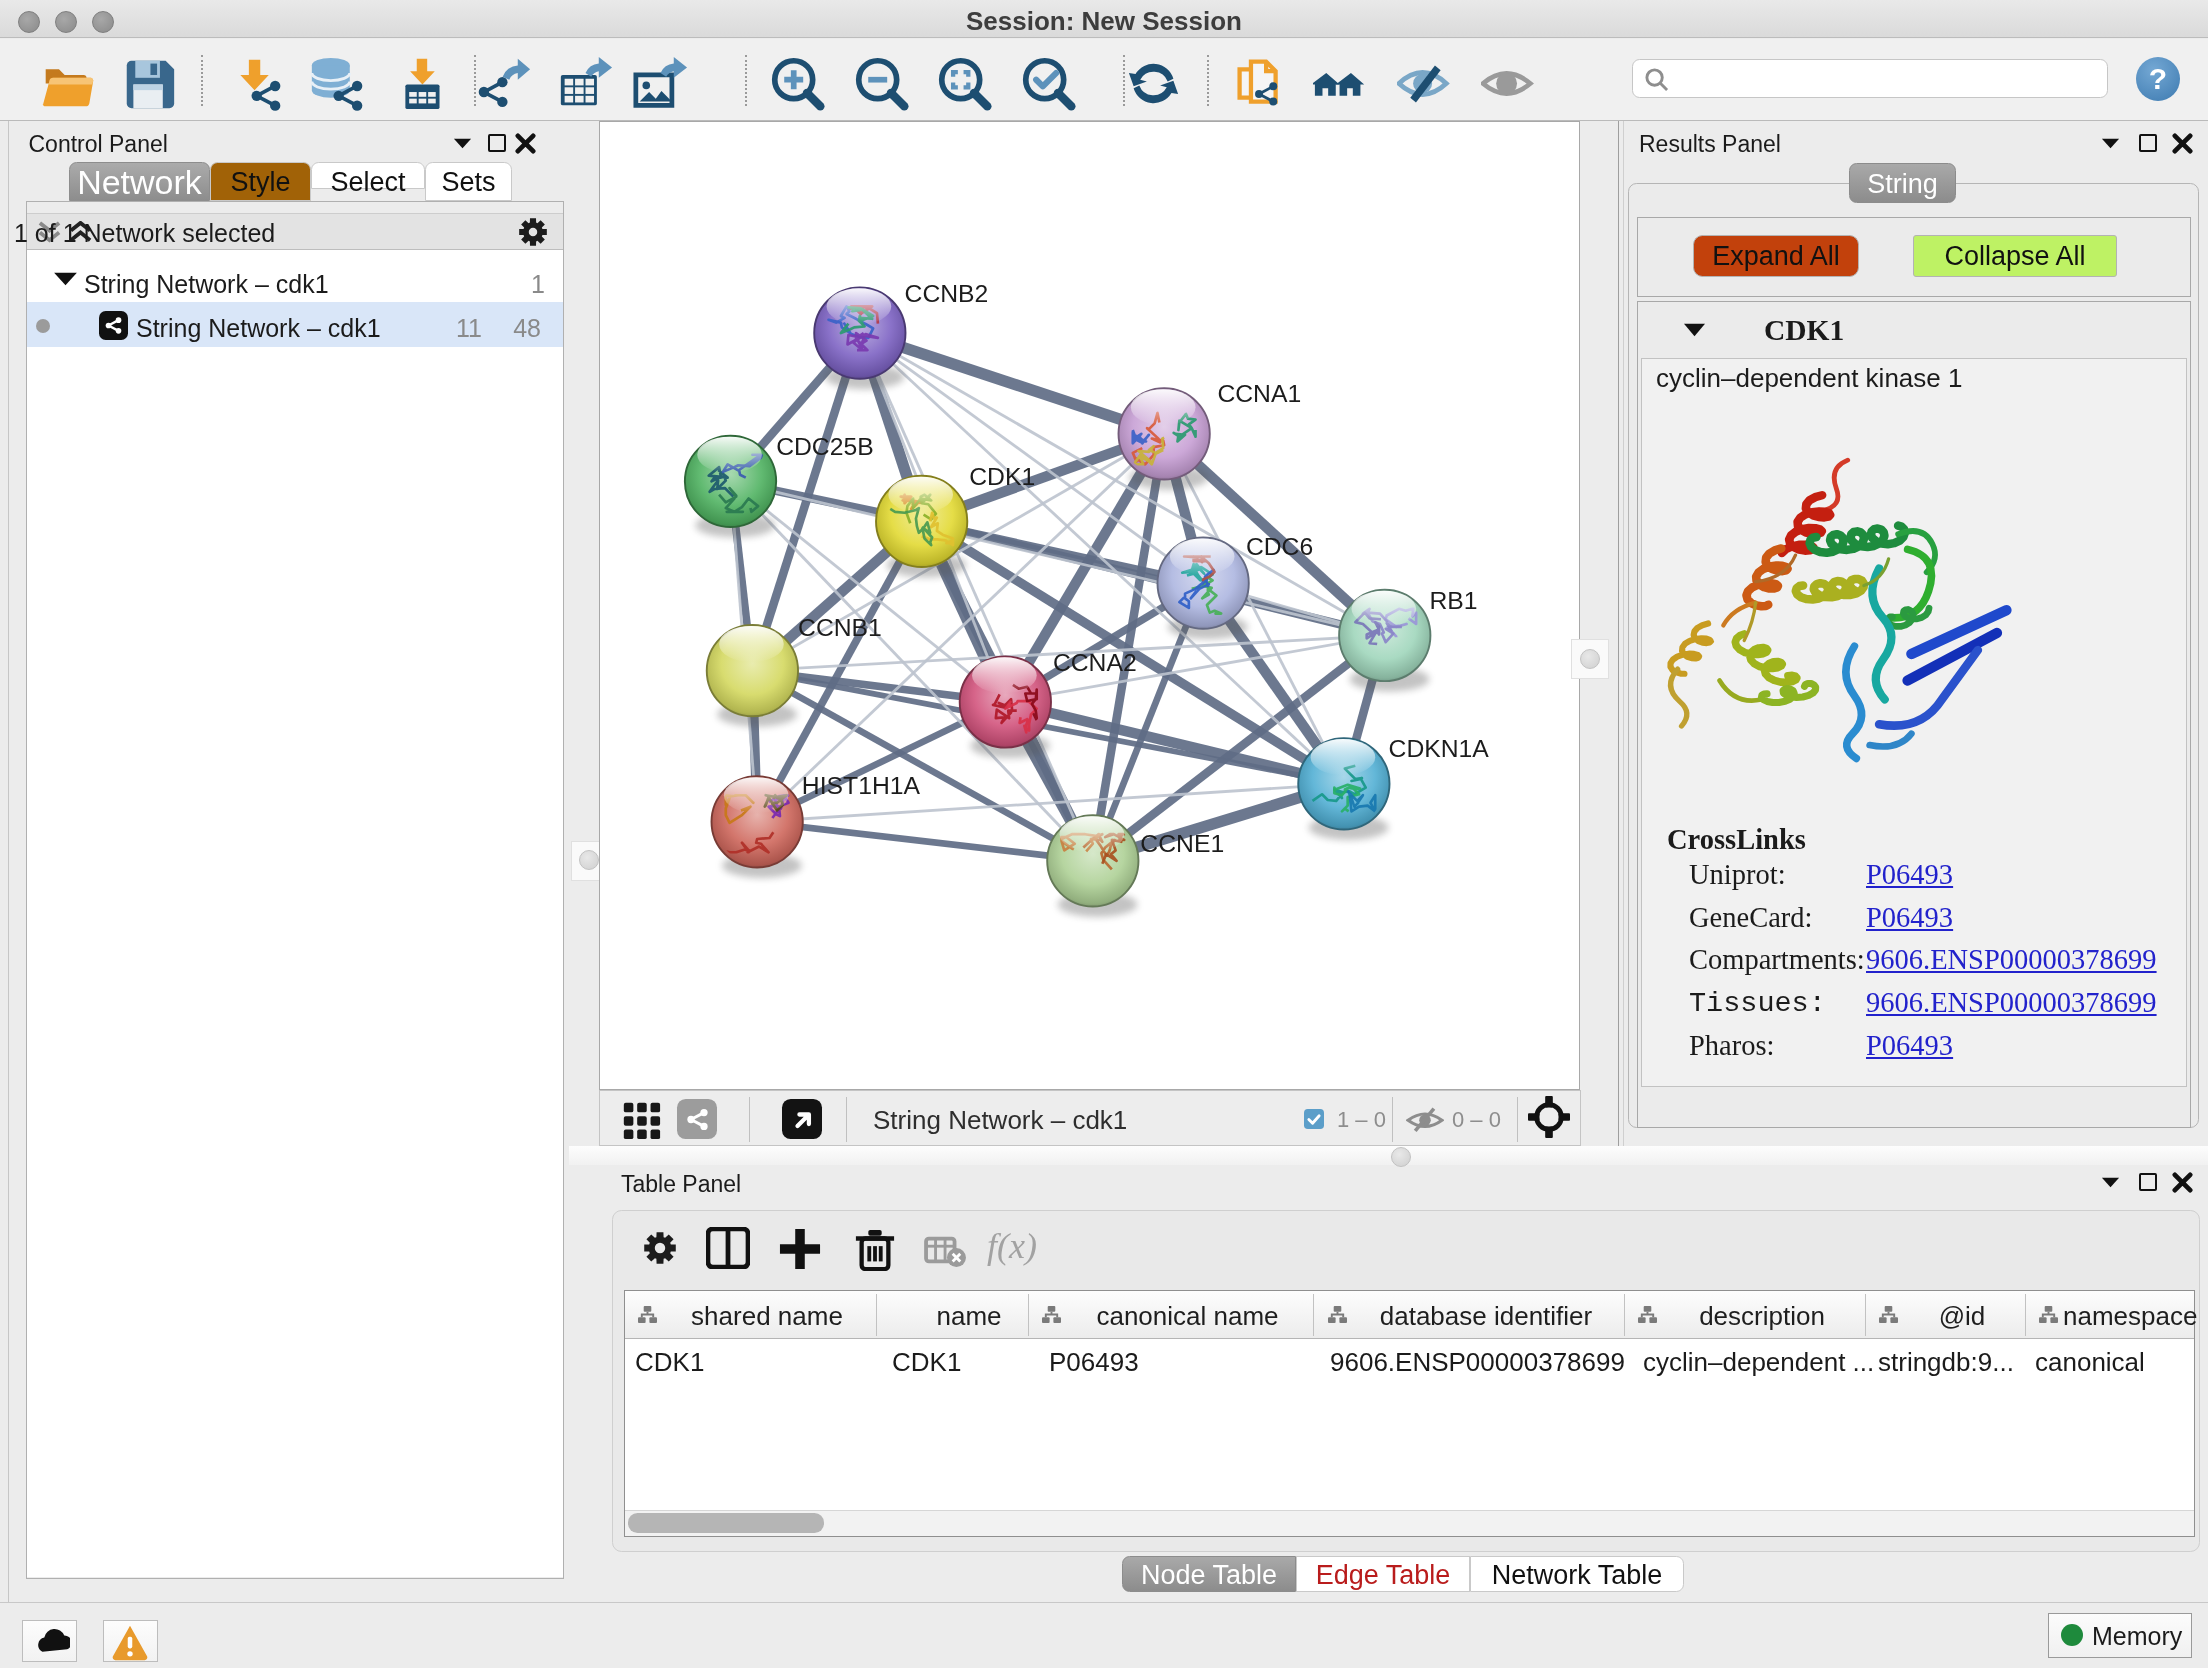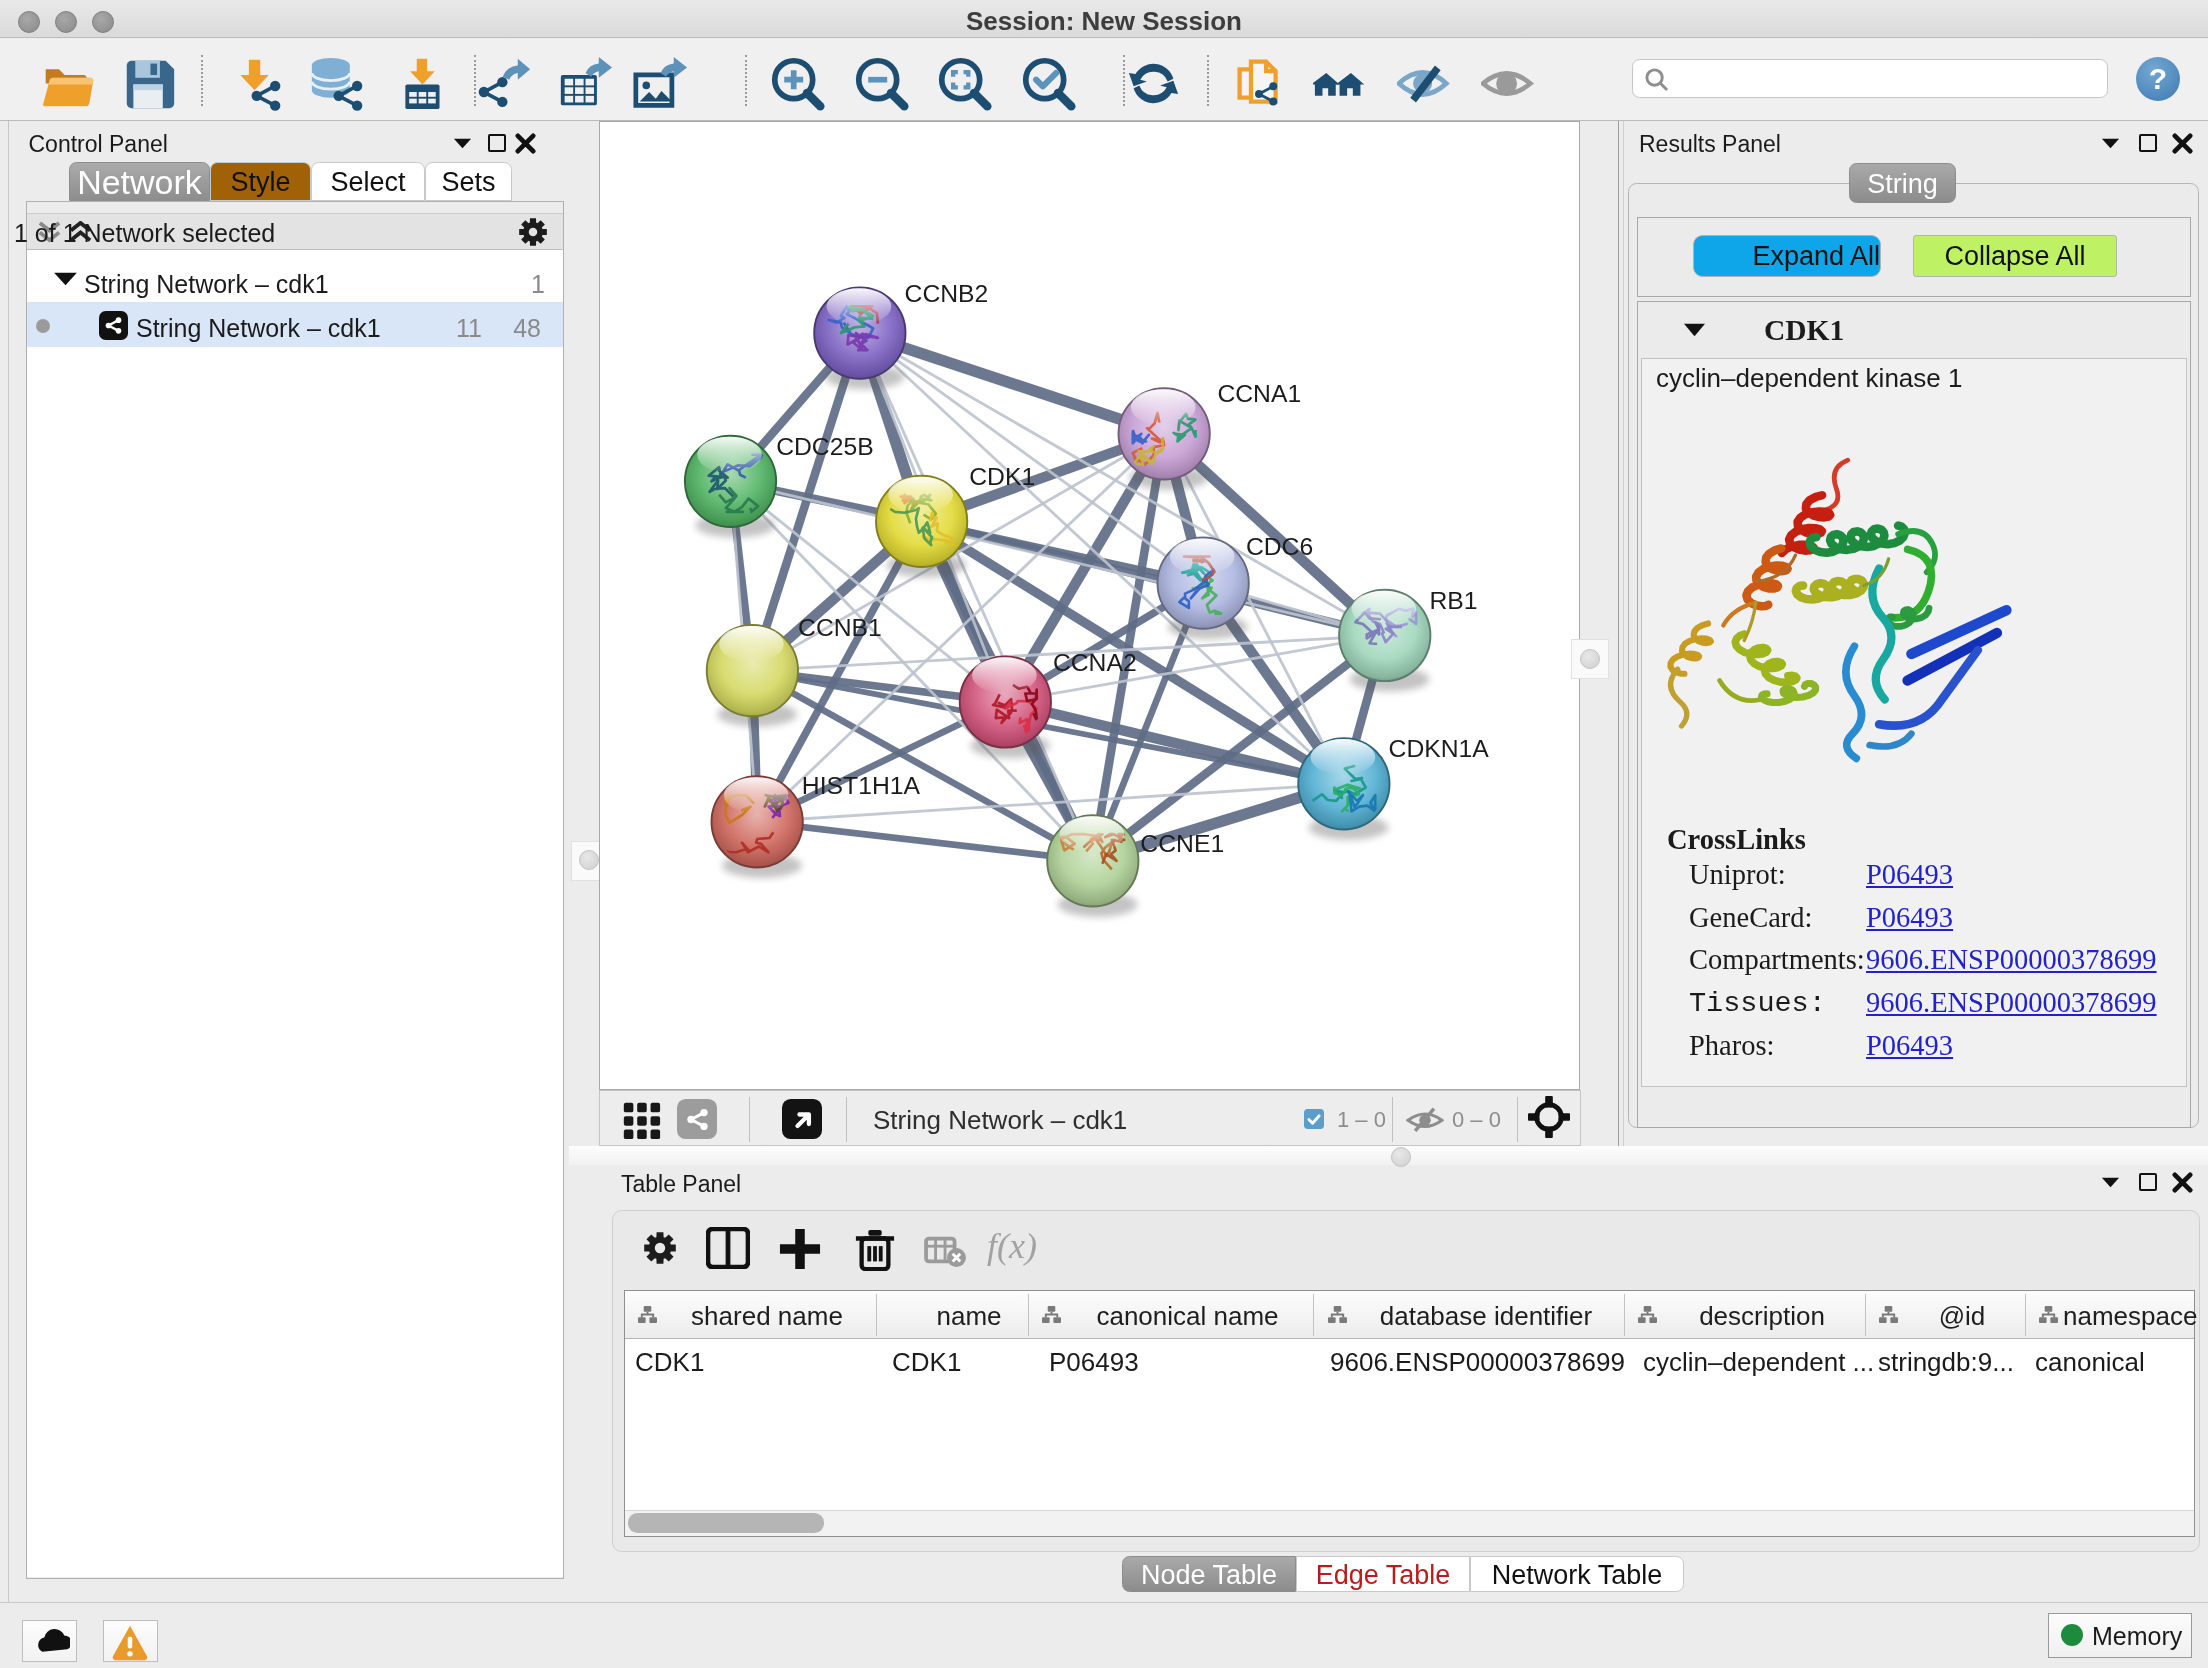--- a/index.html
+++ b/index.html
@@ -157,21 +157,21 @@
 <div class="txt" style="left:28.5px;top:131px;font-size:23px">Control Panel</div>
 <svg style="position:absolute;left:452px;top:133px" width="21" height="21" viewBox="0 0 22 22">
     <path d="M2 6 l9 10 9-10 z" fill="#111"></path>
   </svg>
 <div class="abs" style="left:488px;top:134px;width:18px;height:18px;border:2.9px solid #111;border-radius:1.9px"></div>
 <svg style="position:absolute;left:515px;top:133px" width="21" height="21" viewBox="0 0 22 22">
     <path d="M3 3 L19 19 M19 3 L3 19" stroke="#111" stroke-width="5" stroke-linecap="round"></path>
   </svg>
 <div class="abs" style="left:69px;top:162px;width:141px;height:39px;background:linear-gradient(#ababab,#8d8d8d);border:1px solid #8d8d8d;border-radius:7.6px 7.6px 0 0;color:#fff;font-size:34px;text-align:center;line-height:39px">Network</div>
 <div class="abs" style="left:210px;top:162px;width:101px;height:39px;background:#a16207;border:1px solid #c9c9c9;border-radius:7.6px 7.6px 0 0;color:#111;font-size:27px;text-align:center;line-height:39px">Style</div>
-<div class="abs" style="left:311px;top:162px;width:114px;height:39px;background:#fff;border:1px solid #c9c9c9;border-radius:7.6px 7.6px 0 0;color:#111;font-size:27px;text-align:center;line-height:39px">Select</div>
+<div class="abs" style="left:311px;top:162px;width:114px;height:27px;background:#fff;border:1px solid #c9c9c9;border-radius:7.6px 7.6px 0 0;color:#111;font-size:27px;text-align:center;line-height:39px">Select</div>
 <div class="abs" style="left:425px;top:162px;width:87px;height:39px;background:#fff;border:1px solid #c9c9c9;border-radius:7.6px 7.6px 0 0;color:#111;font-size:27px;text-align:center;line-height:39px">Sets</div>
 <div class="abs" style="left:26px;top:201px;width:538px;height:1378px;border:1px solid #b0b0b0;background:#ececec"></div>
 <div class="abs" style="left:27px;top:213px;width:536px;height:37px;background:#e3e3e3;border-top:1px solid #cdcdcd;border-bottom:1px solid #bdbdbd"></div>
 <svg style="position:absolute;left:37px;top:221px" width="25" height="23" viewBox="0 0 26 24">
     <path d="M3 2 l10 8 10-8 M3 12 l10 8 10-8" fill="none" stroke="#8a8a8a" stroke-width="4"></path>
   </svg>
 <svg style="position:absolute;left:68px;top:221px" width="25" height="23" viewBox="0 0 26 24">
     <path d="M3 10 l10-8 10 8 M3 20 l10-8 10 8" fill="none" stroke="#222" stroke-width="4"></path>
   </svg>
 <div class="txt" style="left:14px;top:219px;width:536px;text-align:left;font-size:25px">1 of 1 Network selected</div>
@@ -517,21 +517,21 @@
 <svg style="position:absolute;left:2100px;top:133px" width="21" height="21" viewBox="0 0 22 22">
     <path d="M2 6 l9 10 9-10 z" fill="#111"></path>
   </svg>
 <div class="abs" style="left:2139px;top:134px;width:18px;height:18px;border:2.9px solid #111;border-radius:1.9px"></div>
 <svg style="position:absolute;left:2172px;top:133px" width="21" height="21" viewBox="0 0 22 22">
     <path d="M3 3 L19 19 M19 3 L3 19" stroke="#111" stroke-width="5" stroke-linecap="round"></path>
   </svg>
 <div class="abs" style="left:1628px;top:183px;width:571px;height:945px;background:#ebebeb;border:1px solid #b5b5b5;border-radius:8.6px"></div>
 <div class="abs" style="left:1849px;top:163px;width:107px;height:40px;background:linear-gradient(#a9a9a9,#8c8c8c);border:1px solid #8c8c8c;border-radius:7.6px;color:#fff;font-size:27px;text-align:center;line-height:40px">String</div>
 <div class="abs" style="left:1637px;top:217px;width:554px;height:80px;border:1px solid #a8a8a8"></div>
-<div class="abs" style="left:1693px;top:235px;width:188px;height:42px;background:#0ea5e9;border:1px solid #b3b3b3;border-radius:9.5px;font-size:27px;text-align:right;line-height:40px;color:#111">Expand All</div>
+<div class="abs" style="left:1693px;top:235px;width:166px;height:42px;background:#c2410c;border:1px solid #b3b3b3;border-radius:9.5px;font-size:27px;text-align:center;line-height:40px;color:#111">Expand All</div>
 <div class="abs" style="left:1913px;top:235px;width:204px;height:42px;background:#bef264;border:1px solid #b3b3b3;border-radius:3px;font-size:27px;text-align:center;line-height:40px;color:#111">Collapse All</div>
 <div class="abs" style="left:1637px;top:301px;width:554px;height:827px;border:1px solid #a8a8a8"></div>
 <svg style="position:absolute;left:1682px;top:320px" width="25" height="21" viewBox="0 0 26 22">
     <path d="M2 4 l11 13 11-13 z" fill="#111"></path>
   </svg>
 <div class="txt" style="left:1764px;top:314px;font-size:29.5px;font-weight:bold;font-family:'Liberation Serif',serif">CDK1</div>
 <div class="abs" style="left:1641px;top:358px;width:546px;height:729px;background:#f1f1f1;border:1px solid #c2c2c2"></div>
 <div class="txt" style="left:1656px;top:363px;font-size:26px">cyclin–dependent kinase 1</div>
 <svg style="position:absolute;left:1653px;top:443px" width="399" height="323" viewBox="0 0 420 340">
     <g>

